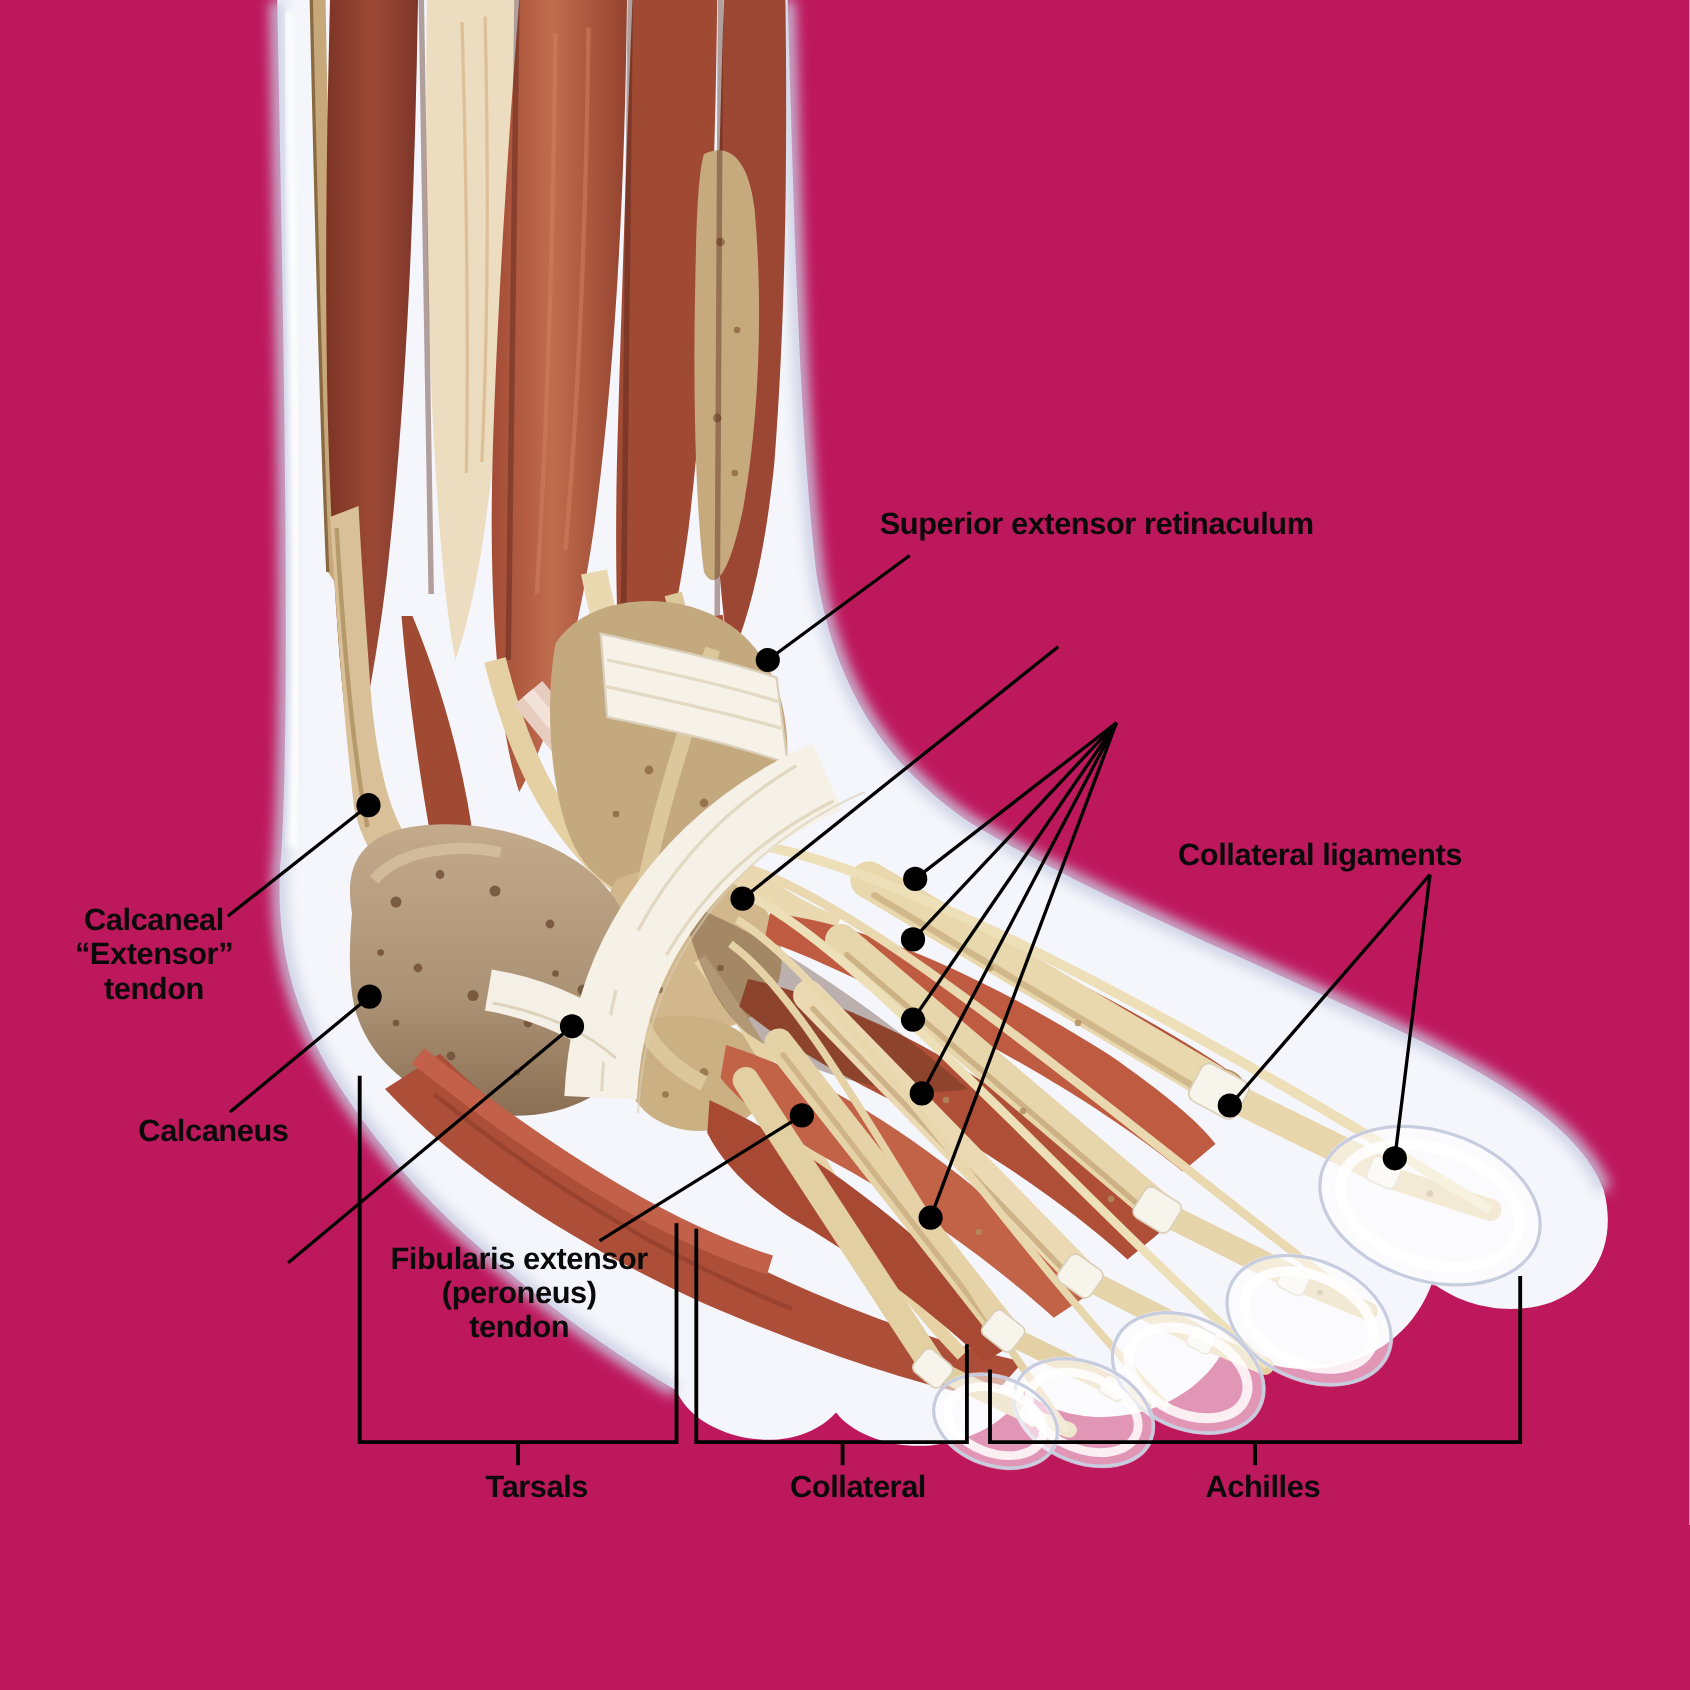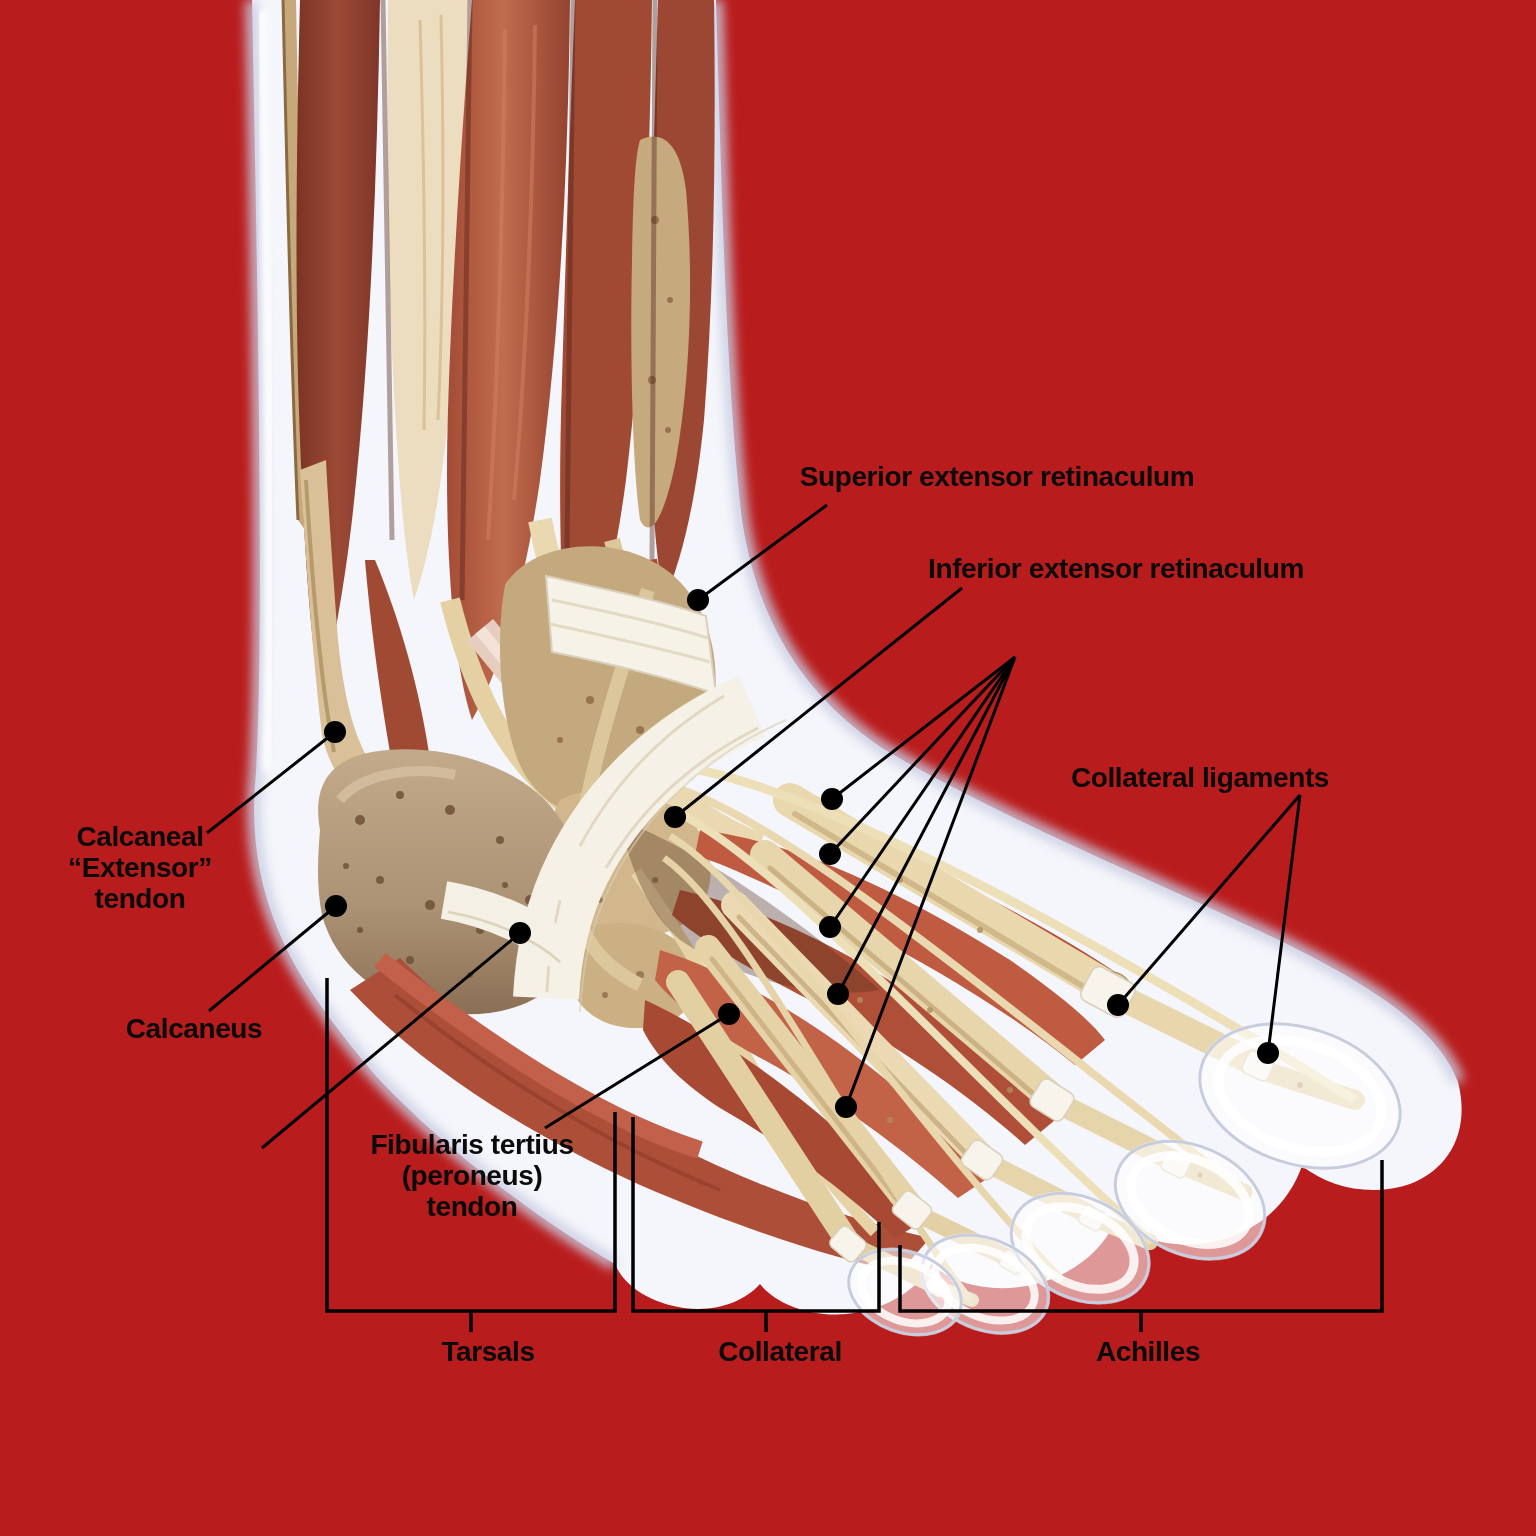--- a/index.html
+++ b/index.html
@@ -1,16 +1,16 @@
 <!DOCTYPE html>
 <html><head>
 <meta charset="utf-8">
 <style>
   html,body{margin:0;padding:0;background:#ffffff;}
-  #stage{position:relative;width:1536px;height:1536px;background:#b91c1c;overflow:hidden;
+  #stage{position:relative;width:1536px;height:1536px;background:#be185d;overflow:hidden;
          font-family:"Liberation Sans",sans-serif;}
   #art{position:absolute;left:0;top:0;width:1536px;height:1536px;}
   .label{position:absolute;transform:translate(-50%,-50%);color:#0a0a0a;
          font-weight:600;font-size:28px;line-height:1.1;letter-spacing:-0.4px;
          text-align:center;white-space:pre-line;}
 </style>
 </head>
 <body>
 
 <div id="stage">
@@ -286,25 +286,24 @@
     <path d="M327,978 L327,1311 L615,1311 L615,1112"></path>
     <path d="M471,1311 L471,1332"></path>
     <path d="M633,1117 L633,1311 L879,1311 L879,1222"></path>
     <path d="M766,1311 L766,1332"></path>
     <path d="M900,1245 L900,1311 L1382,1311 L1382,1160"></path>
     <path d="M1141,1311 L1141,1332"></path>
   </g>
 </svg>
 
   <div class="label" style="left:997px;top:477px">Superior extensor retinaculum</div>
-  <div class="label" style="left:1116px;top:569px">Inferior extensor retinaculum</div>
   <div class="label" style="left:1200px;top:778px">Collateral ligaments</div>
   <div class="label" style="left:140px;top:868px">Calcaneal
 “Extensor”
 tendon</div>
   <div class="label" style="left:194px;top:1029px">Calcaneus</div>
-  <div class="label" style="left:472px;top:1176px">Fibularis tertius
+  <div class="label" style="left:472px;top:1176px">Fibularis extensor
 (peroneus)
 tendon</div>
   <div class="label" style="left:488px;top:1352px">Tarsals</div>
   <div class="label" style="left:780px;top:1352px">Collateral</div>
   <div class="label" style="left:1148px;top:1352px">Achilles</div>
 </div>
 
 </body></html>

